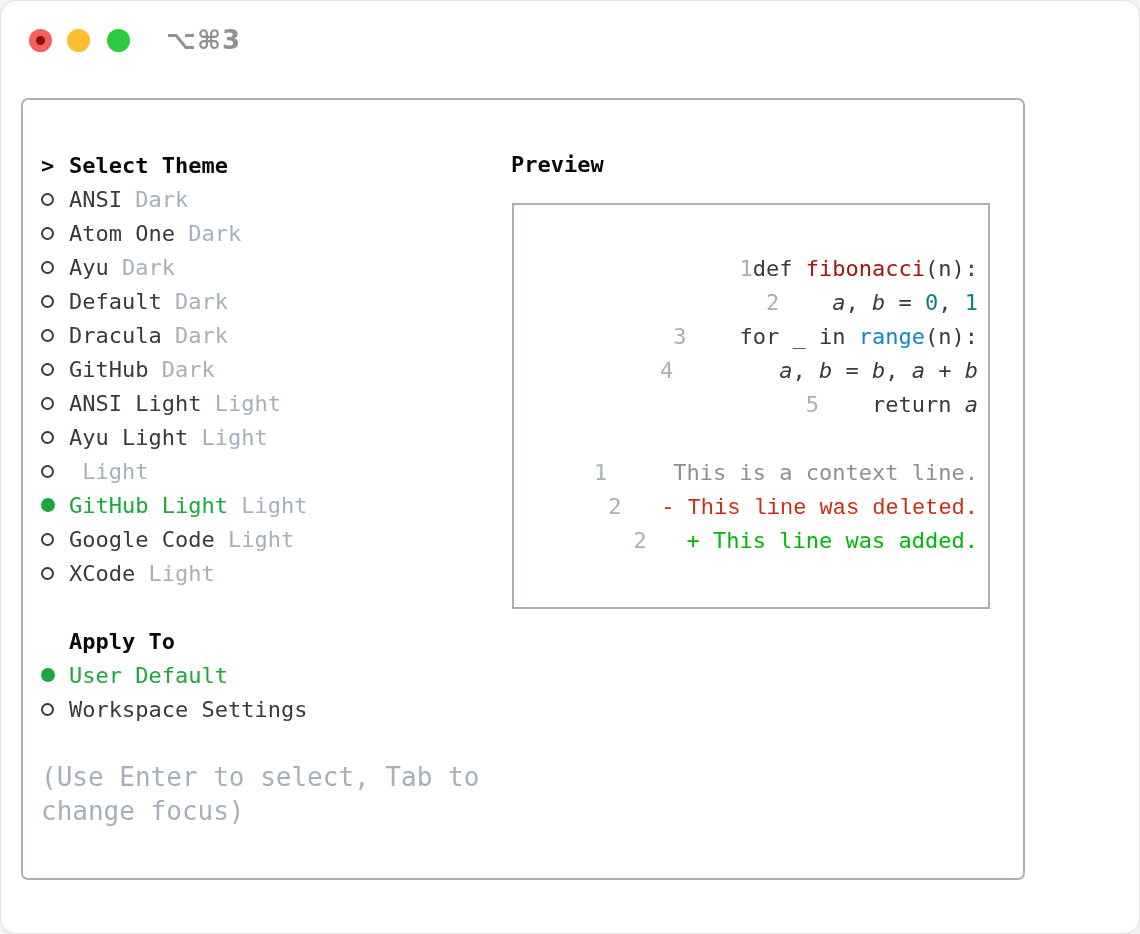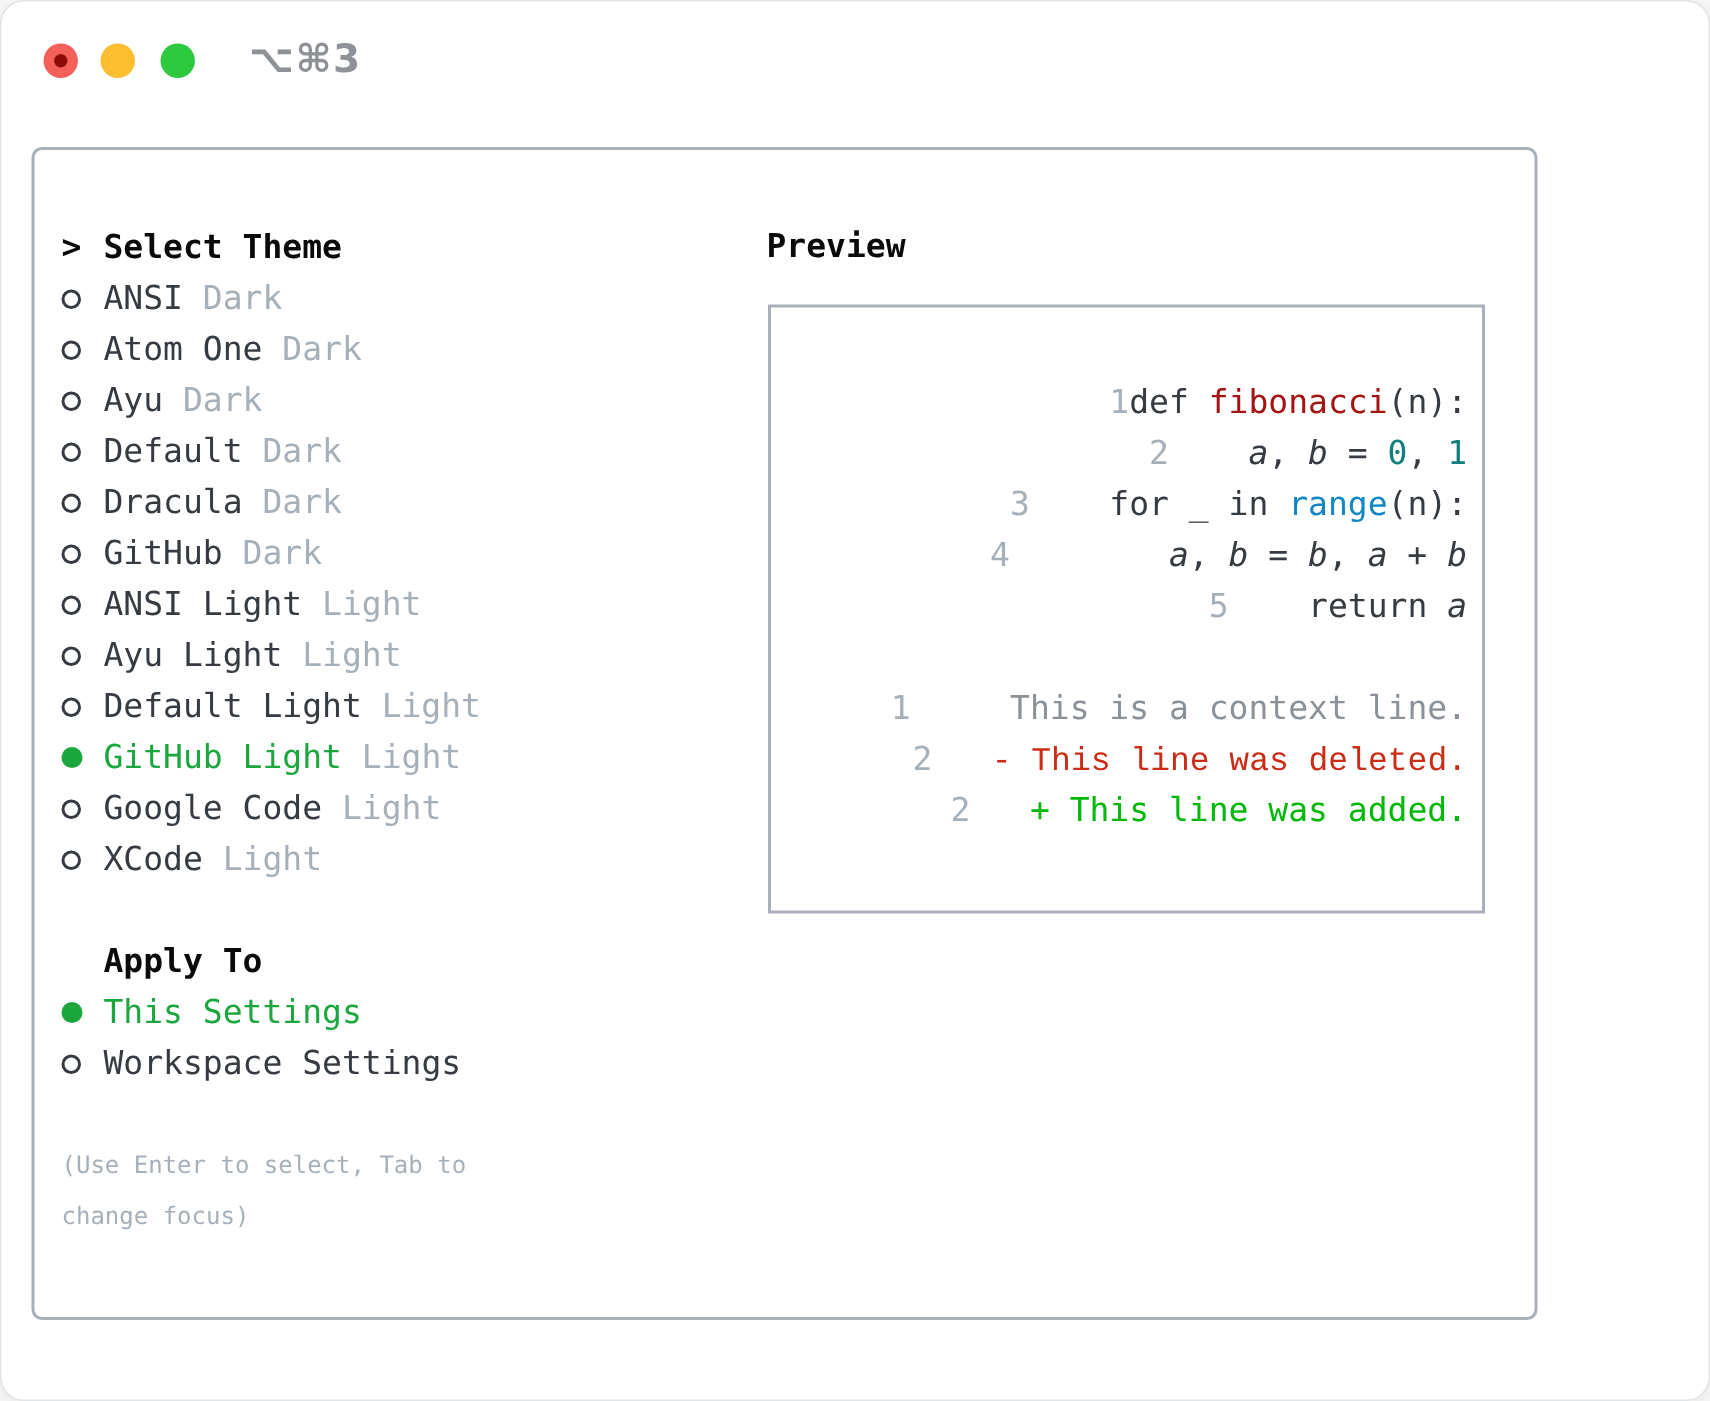--- a/index.html
+++ b/index.html
@@ -26,21 +26,21 @@
   .row{display:flex;align-items:center;height:34px;font-size:22px;color:var(--text);}
   .row .marker{width:28px;display:flex;align-items:center;flex:none;}
   .circle{width:13px;height:13px;border:2px solid var(--text);border-radius:50%;box-sizing:border-box;background:transparent;}
   .circle.filled{background:var(--accent);border-color:var(--accent);width:14px;height:14px;}
   .prompt{font-weight:bold;color:var(--header);font-size:22px;}
   .hdr{font-weight:bold;color:var(--header);white-space:pre;}
   .name{white-space:pre;text-align:center;}
   .row.selected .name{color:var(--accent);}
   .tag{color:var(--muted);margin-left:1ch;white-space:pre;}
   .spacer{height:34px;}
-  .hint{height:34px;line-height:34px;font-size:16px;color:var(--muted);white-space:pre;}
+  .hint{height:34px;line-height:34px;font-size:26px;color:var(--muted);white-space:pre;}
   
   .preview-title{position:absolute;left:488px;top:48px;height:34px;line-height:34px;font-size:22px;font-weight:bold;color:var(--header);}
   .preview-box{
     position:absolute;left:489px;top:103px;width:478px;height:406px;box-sizing:border-box;
     border:2px solid var(--border);background:#fff;padding:47px 10px 0 16px;overflow:hidden;text-align:right;
   }
   .code-line{height:34px;line-height:34px;font-size:22px;white-space:pre;color:var(--text);}
   .gutter{display:inline-block;width:2ch;color:var(--muted);}
   .tok-p,.tok-k{color:var(--text);}
   .tok-fn{color:var(--func);}
@@ -127,21 +127,20 @@
             <span class="marker">
               <span class="circle"></span>
             </span>
             <span class="name">Ayu Light</span>
             <span class="tag">Light</span>
           </div>
           <div class="row">
             <span class="marker">
               <span class="circle"></span>
             </span>
-            <span class="name">Default Light</span>
             <span class="tag">Light</span>
           </div>
           <div class="row selected">
             <span class="marker">
               <span class="circle filled"></span>
             </span>
             <span class="name">GitHub Light</span>
             <span class="tag">Light</span>
           </div>
           <div class="row">
@@ -165,21 +164,21 @@
       <div class="row">
         <span class="marker"></span>
         <span class="hdr">Apply To</span>
       </div>
 
       <div id="apply-list">
           <div class="row selected">
             <span class="marker">
               <span class="circle filled"></span>
             </span>
-            <span class="name">This Settings</span>
+            <span class="name">User Default</span>
           </div>
           <div class="row">
             <span class="marker">
               <span class="circle"></span>
             </span>
             <span class="name">Workspace Settings</span>
           </div>
         </div>
 
       <div class="spacer"></div>

